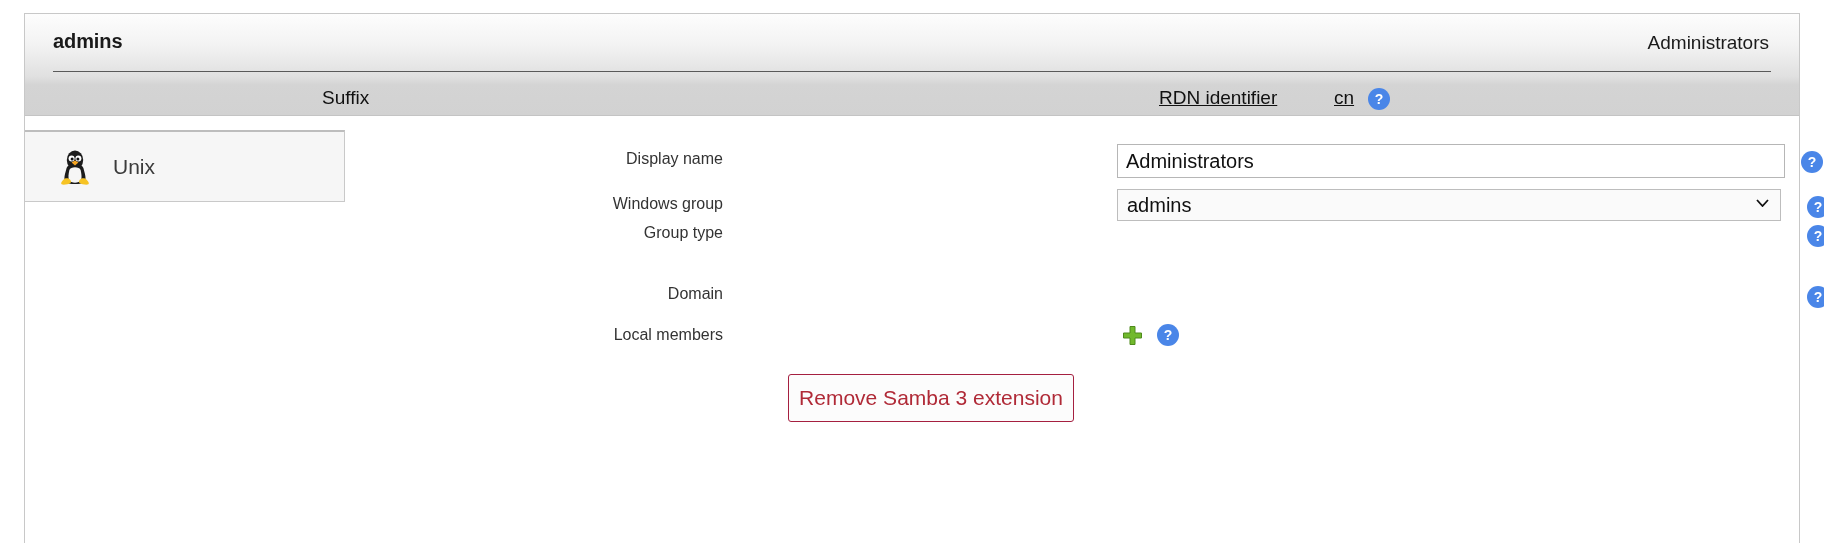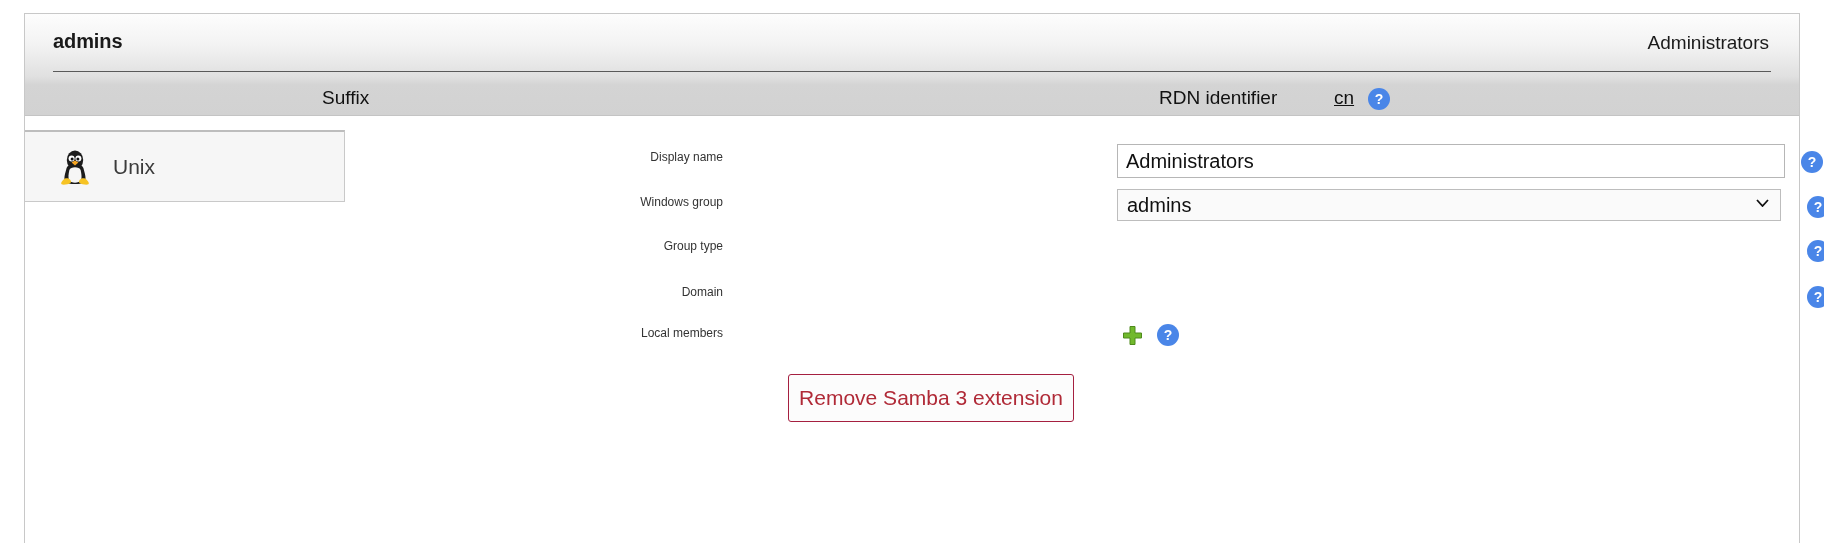--- a/index.html
+++ b/index.html
@@ -78,21 +78,21 @@
     text-align: right;
   }
   .meta-value {
     position: absolute;
     font-size: 19px;
     color: #111111;
     top: 10px;
   }
   .meta-suffix-label { left: 297px; }
   .meta-suffix-value { left: 397px; }
-  .meta-rdn-label    { left: 1134px; }
+  .meta-rdn-label    { left: 1134px; text-decoration: underline; }
   .meta-rdn-value    { left: 1309px; text-decoration: underline; }
 
   
   .help {
     display: inline-block;
     width: 22px;
     height: 22px;
     border-radius: 50%;
     background: #4a86e8;
     color: #ffffff;
@@ -164,21 +164,21 @@
     width: 100%;
   }
   .frow {
     position: relative;
     height: 53px;
   }
   .flabel {
     position: absolute;
     right: 1076px;
     top: 14px;
-    font-size: 12px;
+    font-size: 16px;
     color: #333333;
     white-space: nowrap;
   }
   .fcontrol {
     position: absolute;
     left: 1092px;
     top: 8px;
   }
   .ftext {
     box-sizing: border-box;
@@ -328,21 +328,21 @@
               <option>admins</option>
             </select>
             <svg class="chev" viewBox="0 0 13 8">
               <path d="M1 1 L6.5 7 L12 1" fill="none" stroke="#111" stroke-width="1.8"></path>
             </svg>
           </div>
         </div>
         <div class="help help-right help-select">?</div>
       </div>
 
-      <div class="frow" style="top: 109px; position: absolute; width: 100%;">
+      <div class="frow" style="top: 94px; position: absolute; width: 100%;">
         <div class="flabel">Group type</div>
         <div class="help help-right help-select">?</div>
       </div>
 
       <div class="frow" style="top: 155px; position: absolute; width: 100%;">
         <div class="flabel">Domain</div>
         <div class="help help-right help-select">?</div>
       </div>
 
       <div class="frow" style="top: 196px; position: absolute; width: 100%;">

